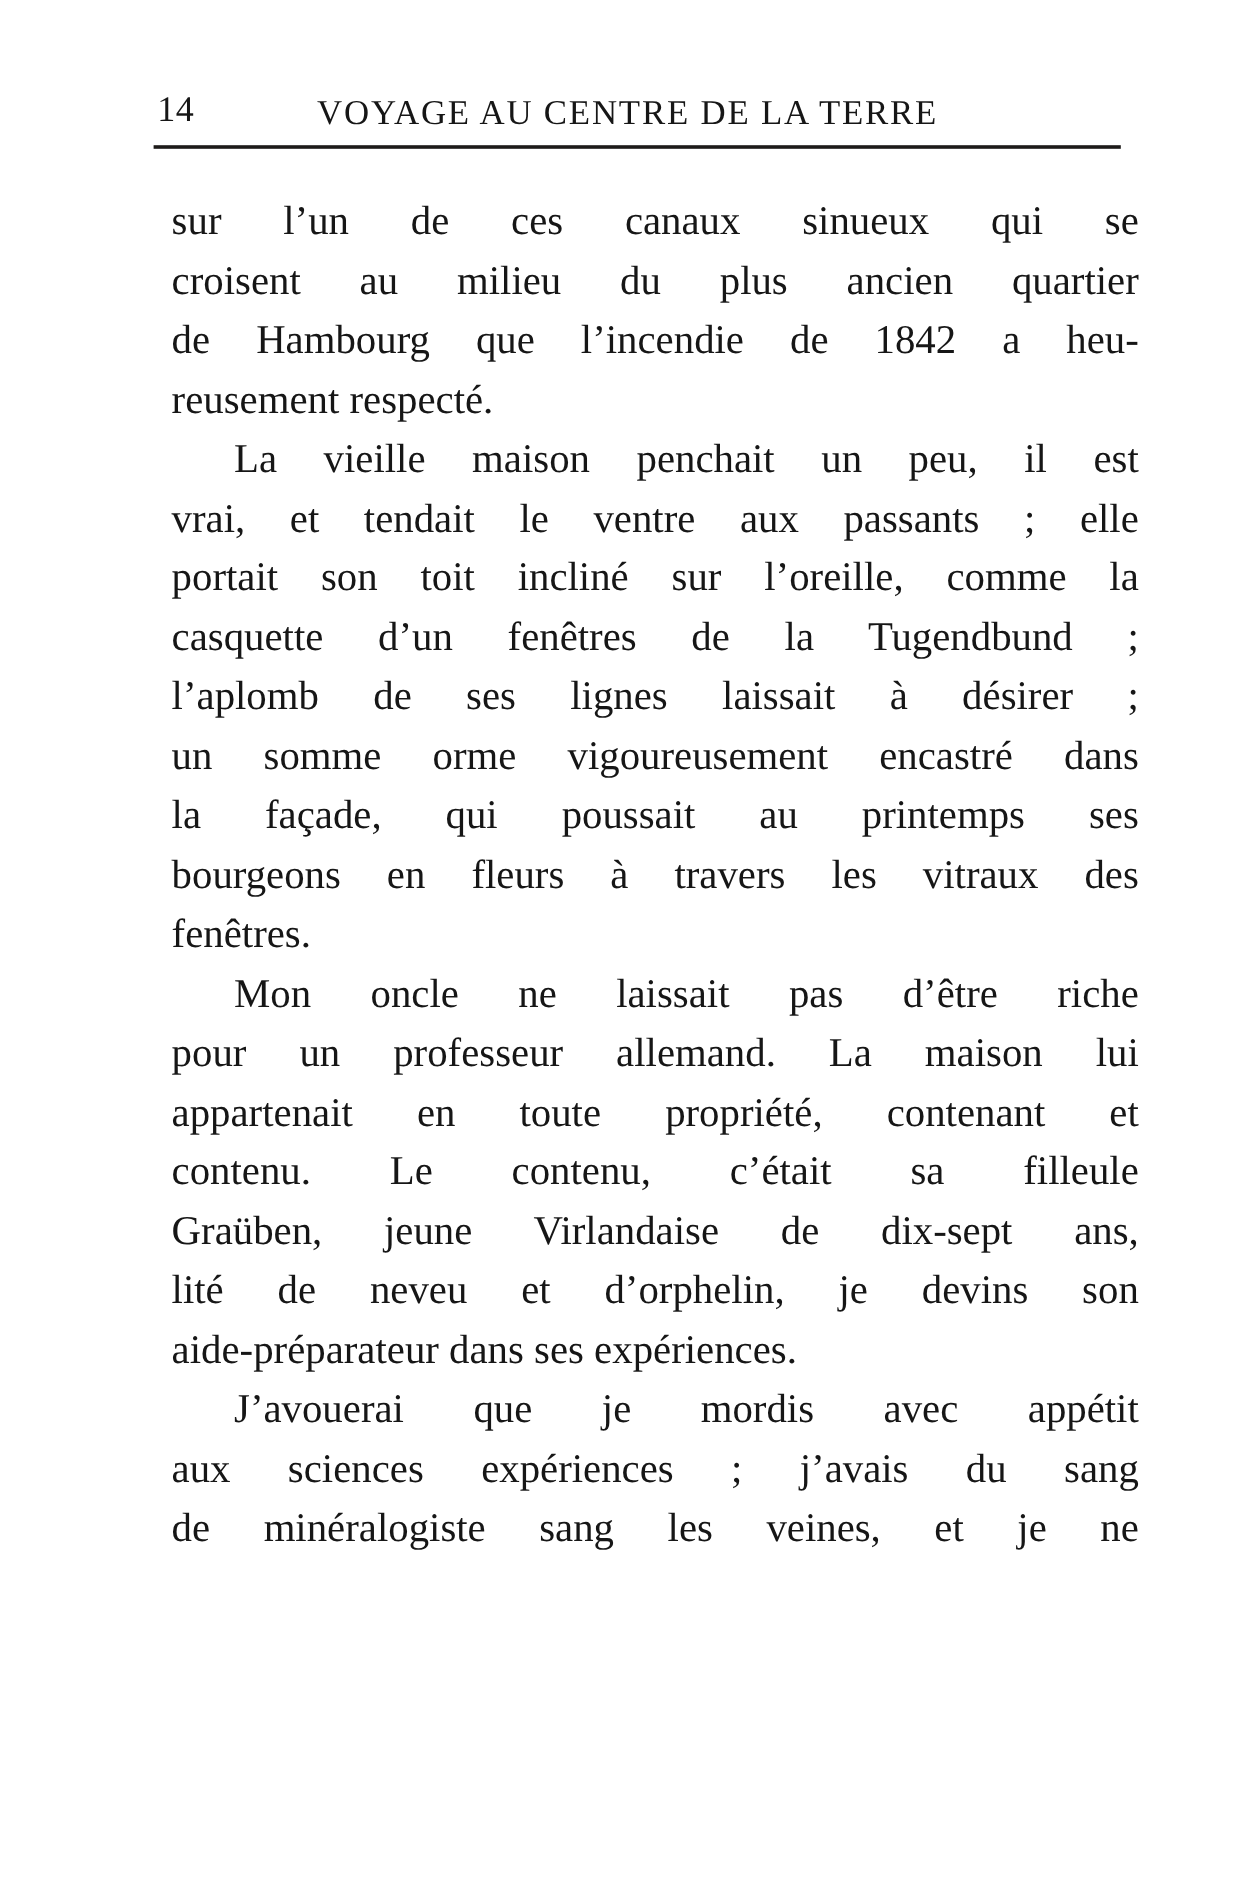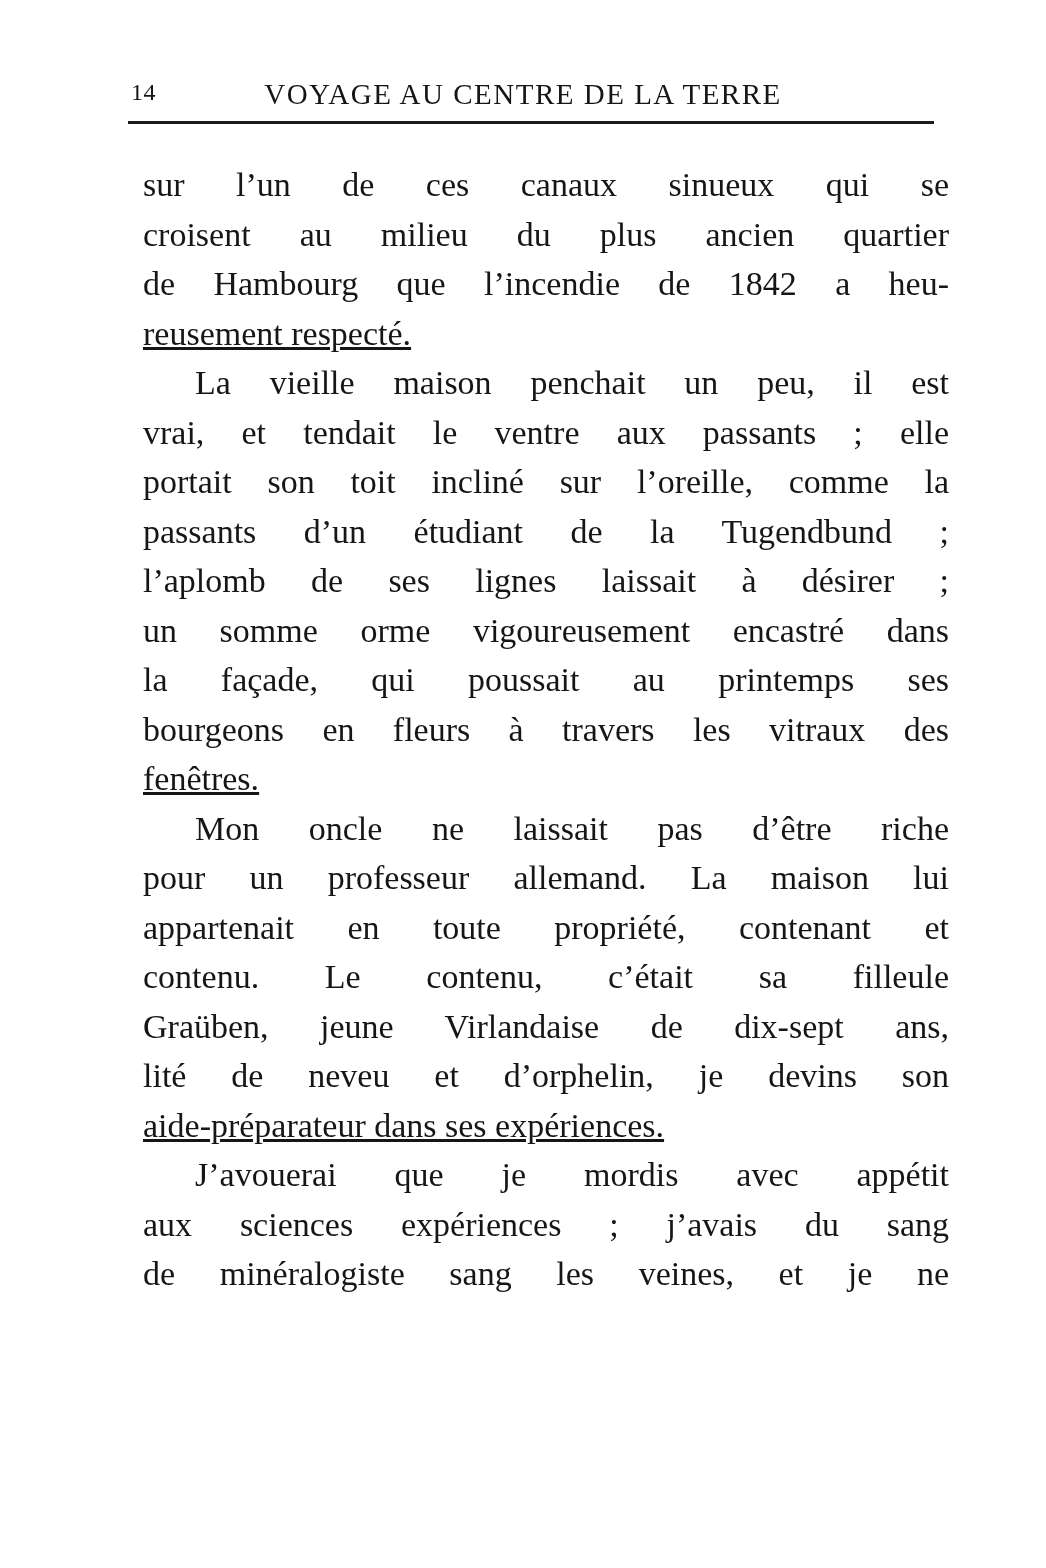--- a/index.html
+++ b/index.html
@@ -16,21 +16,21 @@
     overflow: hidden;
   }
   .page {
     position: absolute;
     inset: 0;
   }
   .page-number {
     position: absolute;
     left: 131px;
     top: 76px;
-    font-size: 24px;
+    font-size: 30px;
     line-height: 32px;
     letter-spacing: 0.5px;
     font-family: Liberation Serif, serif;
   }
   .running-title {
     position: absolute;
     left: 0;
     top: 78px;
     width: 100%;
     text-align: center;
@@ -63,42 +63,41 @@
     text-align: justify;
     text-align-last: justify;
     white-space: nowrap;
   }
   .line.indent {
     padding-left: 52px;
   }
   .line.last {
     text-align: right;
     text-align-last: left;
-    text-decoration: underline;
   }
 </style>
 </head>
 <body>
 
 <div class="page">
   <div class="page-number">14</div>
   <div class="running-title">VOYAGE AU CENTRE DE LA TERRE</div>
   <div class="header-rule"></div>
   <div class="text-block" id="text-block">
       <div class="paragraph">
         <div class="line">sur l’un de ces canaux sinueux qui se</div>
         <div class="line">croisent au milieu du plus ancien quartier</div>
         <div class="line">de Hambourg que l’incendie de 1842 a heu-</div>
         <div class="line last">reusement respecté.</div>
       </div>
       <div class="paragraph">
         <div class="line indent">La vieille maison penchait un peu, il est</div>
         <div class="line">vrai, et tendait le ventre aux passants ; elle</div>
         <div class="line">portait son toit incliné sur l’oreille, comme la</div>
-        <div class="line">passants d’un étudiant de la Tugendbund ;</div>
+        <div class="line">casquette d’un fenêtres de la Tugendbund ;</div>
         <div class="line">l’aplomb de ses lignes laissait à désirer ;</div>
         <div class="line">un somme orme vigoureusement encastré dans</div>
         <div class="line">la façade, qui poussait au printemps ses</div>
         <div class="line">bourgeons en fleurs à travers les vitraux des</div>
         <div class="line last">fenêtres.</div>
       </div>
       <div class="paragraph">
         <div class="line indent">Mon oncle ne laissait pas d’être riche</div>
         <div class="line">pour un professeur allemand. La maison lui</div>
         <div class="line">appartenait en toute propriété, contenant et</div>

